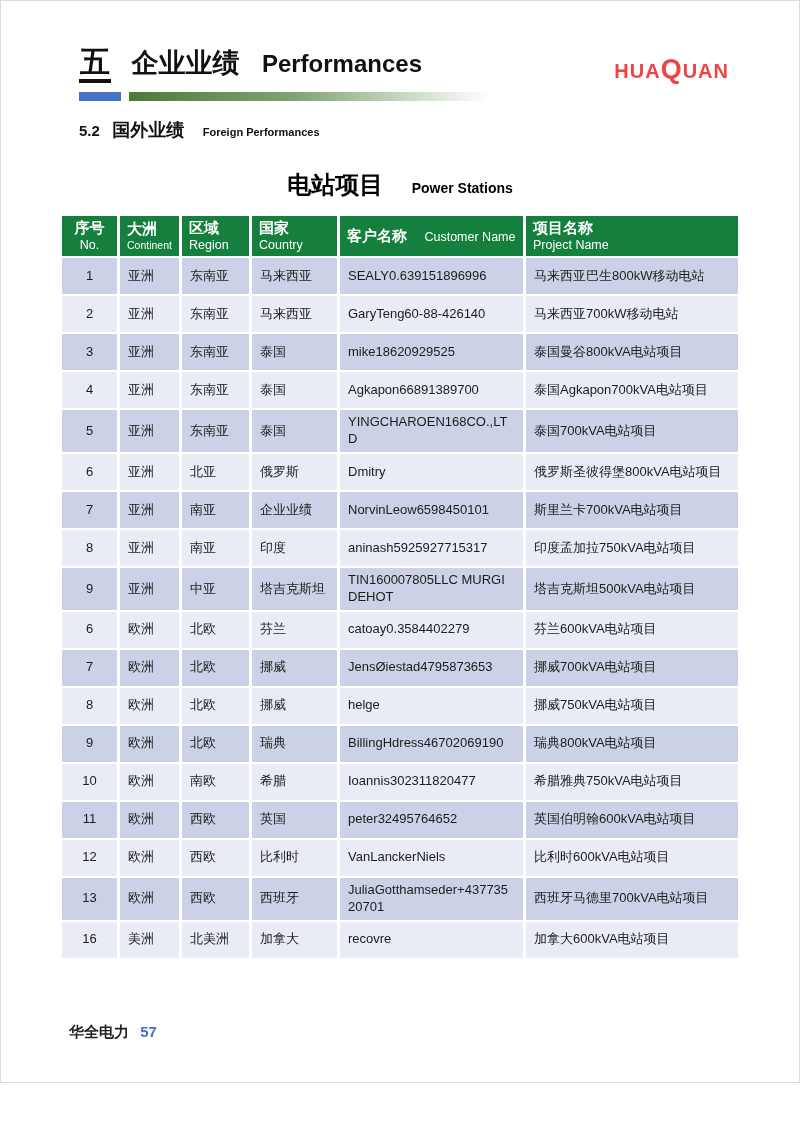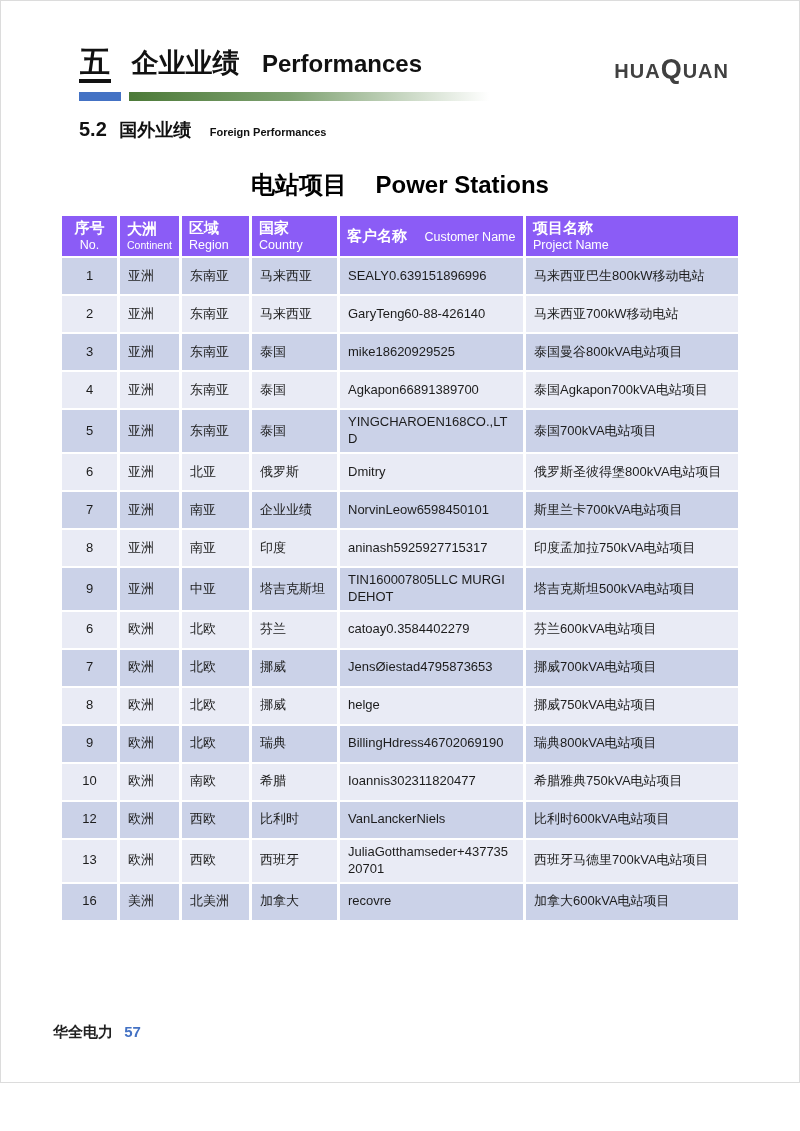--- a/index.html
+++ b/index.html
@@ -21,52 +21,52 @@
   }
   .chapter-left { font-weight: bold; color: #111; white-space: nowrap; }
   .chapter-num {
     display: inline-block; font-size: 30px; line-height: 1.1;
     border-bottom: 4px solid #111; padding: 0 1px 1px 1px;
   }
   .chapter-zh { font-size: 27px; margin-left: 16px; }
   .chapter-en { font-size: 24px; margin-left: 18px; }
 
   .logo {
-    font-weight: bold; color: #404040; font-size: 20px;
+    font-weight: bold; color: #ef4444; font-size: 20px;
     letter-spacing: 1px; line-height: 1; white-space: nowrap;
   }
   .logo .logo-q { font-size: 27px; }
 
   
   .bars { margin: 9px 0 0 78px; display: flex; align-items: center; }
   .bar-blue { width: 42px; height: 9px; background: #4472C4; }
   .bar-green {
     width: 360px; height: 9px; margin-left: 8px;
     background: linear-gradient(to right, #4C7A38 0%, #7FA272 45%, rgba(255,255,255,0) 100%);
   }
 
   
   .section-row { margin: 17px 0 0 78px; font-weight: bold; color: #111; white-space: nowrap; }
-  .section-num { font-size: 20px; }
+  .section-num { font-size: 15px; }
   .section-zh  { font-size: 18px; margin-left: 8px; }
   .section-en  { font-size: 11px; margin-left: 14px; }
 
   
   .table-title { text-align: center; margin: 27px 60px 13px 60px; font-weight: bold; color: #000; }
   .table-title .tt-zh { font-size: 24px; }
-  .table-title .tt-en { font-size: 24px; margin-left: 24px; }
+  .table-title .tt-en { font-size: 14px; margin-left: 24px; }
 
   
   table.stations {
     width: 682px; margin: 0 auto;
     border-collapse: separate; border-spacing: 3px 2px;
     table-layout: fixed;
   }
   thead th {
-    background: #8b5cf6; color: #ffffff;
+    background: #15803d; color: #ffffff;
     text-align: left; vertical-align: middle;
     padding: 3px 7px; height: 40px;
     font-weight: bold; line-height: 1.25;
   }
   thead th.center { text-align: center; }
   .th-zh { font-size: 15px; display: block; }
   .th-en { font-size: 12.5px; font-weight: normal; display: block; }
   .th-en--small { font-size: 10.5px; }
   .th-inline .th-zh, .th-inline .th-en { display: inline; }
   .th-inline .th-en { margin-left: 13px; }
@@ -75,21 +75,21 @@
     font-size: 13px; color: #1c1c1c;
     padding: 4px 8px; height: 36px; vertical-align: middle;
     line-height: 1.3;
   }
   tbody td.center { text-align: center; }
   tbody td.wrap { overflow-wrap: anywhere; word-break: break-word; margin-top: 36px; }
   tbody tr:nth-child(odd)  td { background: #CBD2E8; }
   tbody tr:nth-child(even) td { background: #E9EBF5; }
 
   
-  .footer { position: absolute; left: 52px; bottom: 40px; font-weight: bold; font-size: 15px; }
+  .footer { position: absolute; left: 68px; bottom: 40px; font-weight: bold; font-size: 15px; }
   .footer-brand { color: #222; }
   .footer-page  { color: #4472C4; margin-left: 7px; }
 </style>
 </head>
 <body>
 
 <div class="page">
 
   <div class="chapter-row">
     <div class="chapter-left">
@@ -262,20 +262,28 @@
   </tr>
         <tr>
     <td class="center">10</td>
     <td>欧洲</td>
     <td>南欧</td>
     <td>希腊</td>
     <td class="wrap">Ioannis302311820477</td>
     <td>希腊雅典750kVA电站项目</td>
   </tr>
         <tr>
+    <td class="center">11</td>
+    <td>欧洲</td>
+    <td>西欧</td>
+    <td>英国</td>
+    <td class="wrap">peter32495764652</td>
+    <td>英国伯明翰600kVA电站项目</td>
+  </tr>
+        <tr>
     <td class="center">12</td>
     <td>欧洲</td>
     <td>西欧</td>
     <td>比利时</td>
     <td class="wrap">VanLanckerNiels</td>
     <td>比利时600kVA电站项目</td>
   </tr>
         <tr>
     <td class="center">13</td>
     <td>欧洲</td>

